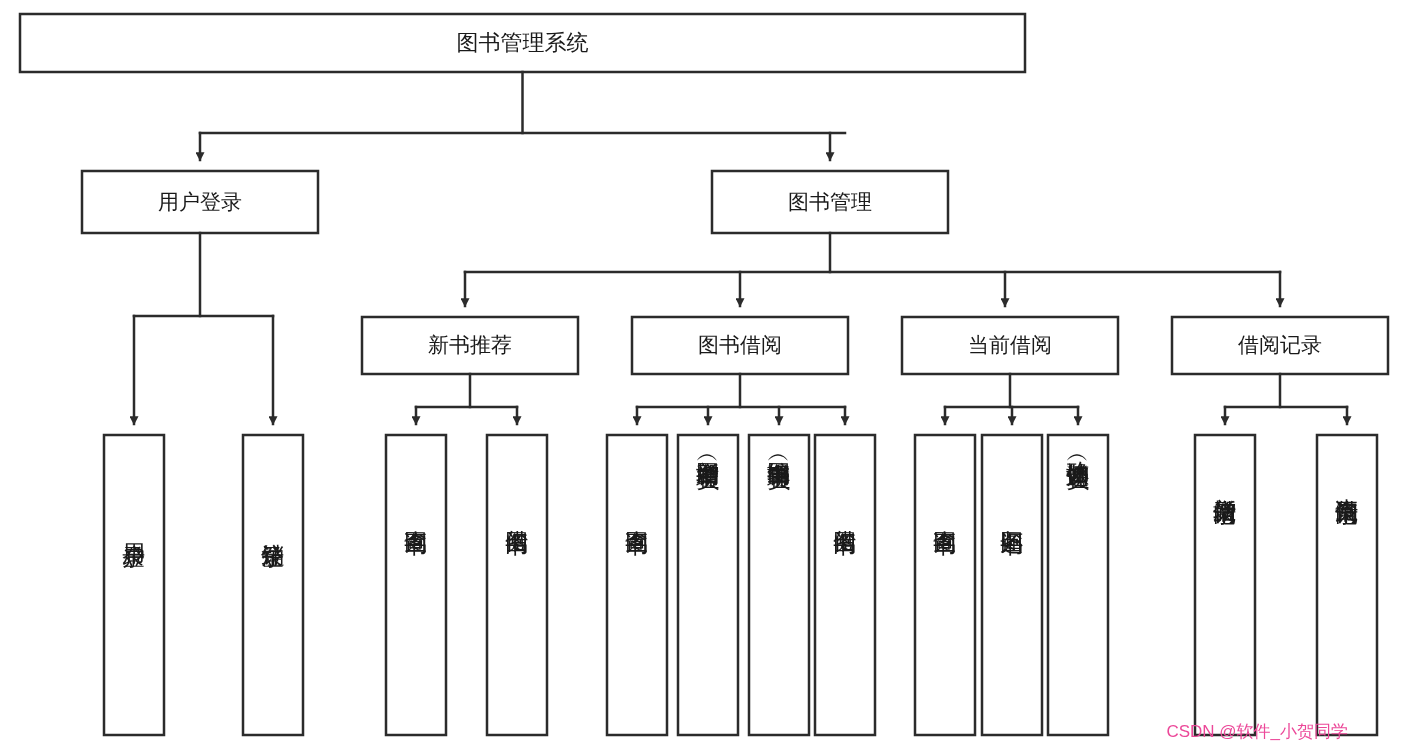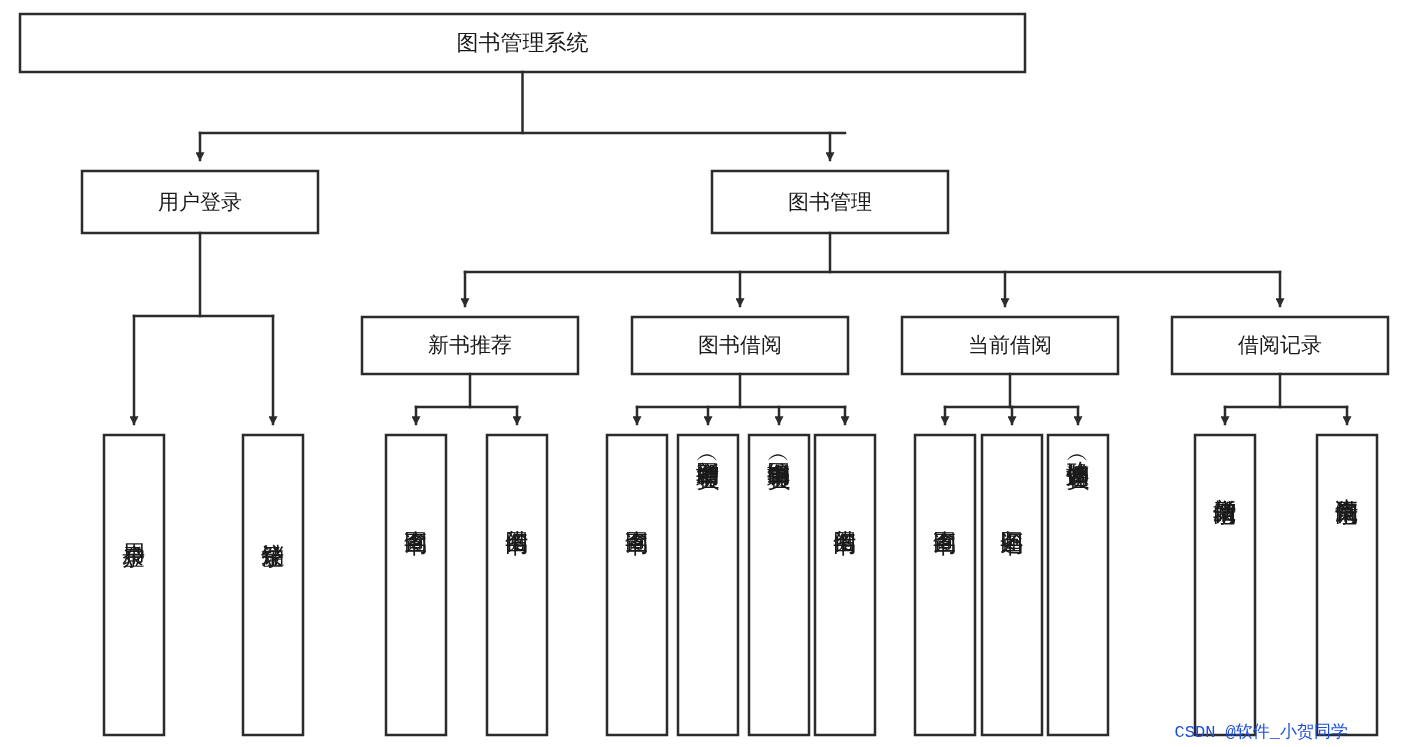--- a/index.html
+++ b/index.html
@@ -64,23 +64,23 @@
     line-height: 1.06;
     color: #1a1a1a;
     letter-spacing: 1px;
     white-space: nowrap;
     text-align: center;
   }
   .watermark {
     position: absolute;
     right: 12px;
     bottom: 4px;
-    font-family: Liberation Mono, monospace;
+    font-family: Liberation Sans, sans-serif;
     font-size: 17px;
-    color: #1d4ed8;
+    color: #ec4899;
     white-space: nowrap;
     user-select: none;
   }
 </style>
 </head>
 <body>
 
 <div id="diagram-root">
 
   <svg id="flowchart" viewBox="0 0 1405 747">

